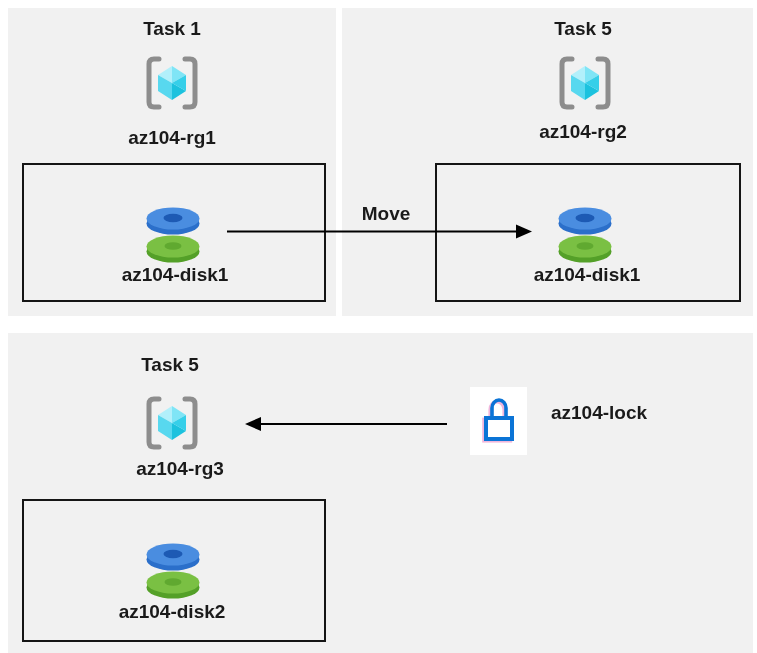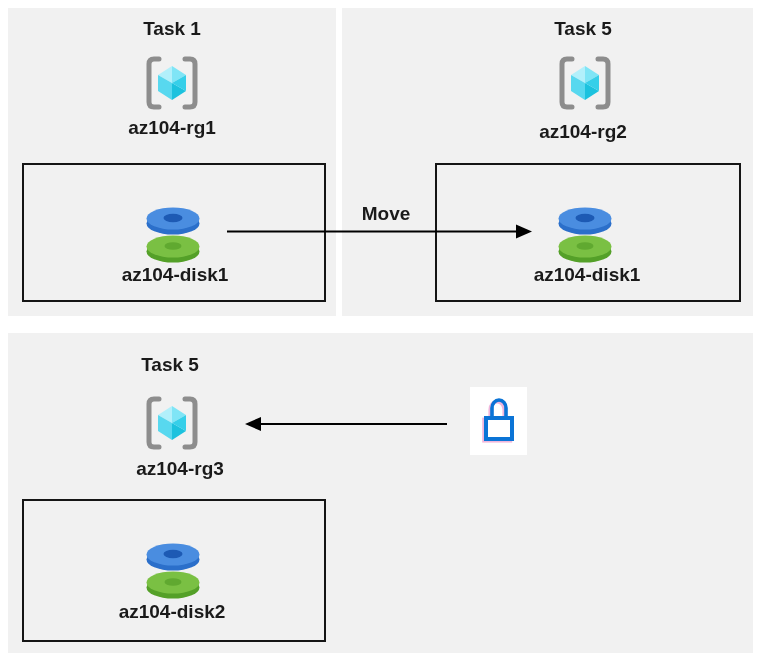--- a/index.html
+++ b/index.html
@@ -57,21 +57,21 @@
   <div class="panel" id="panel-task3"></div>
 
   <div class="resource-box" id="box-task1"></div>
   <div class="resource-box" id="box-task2"></div>
   <div class="resource-box" id="box-task3"></div>
 
   <div class="lbl" style="left:172px;top:19px">Task 1</div>
   <svg class="icon" style="left:144px;top:54px" width="56" height="58">
       <use href="#rg-icon"></use>
     </svg>
-  <div class="lbl" style="left:172px;top:118px">az104-rg1</div>
+  <div class="lbl" style="left:172px;top:128px">az104-rg1</div>
   <svg class="icon" style="left:144px;top:202px" width="58" height="62">
       <use href="#disk-icon"></use>
     </svg>
   <div class="lbl" style="left:175px;top:265px">az104-disk1</div>
 
   <div class="lbl" style="left:583px;top:19px">Task 5</div>
   <svg class="icon" style="left:557px;top:54px" width="56" height="58">
       <use href="#rg-icon"></use>
     </svg>
   <div class="lbl" style="left:583px;top:122px">az104-rg2</div>
@@ -106,15 +106,16 @@
       <g transform="translate(-1.8,1.6)" stroke="#e060b0" opacity="0.45" fill="none">
         <path d="M 13 24 L 13 13 A 7 8 0 0 1 27 13 L 27 24" stroke-width="3.6"></path>
         <rect x="7" y="23" width="26" height="21" stroke-width="4"></rect>
       </g>
       <path d="M 13 24 L 13 13 A 7 8 0 0 1 27 13 L 27 24" fill="none" stroke="#0b74d6" stroke-width="3.6"></path>
       <rect x="7" y="23" width="26" height="21" fill="#ffffff" stroke="#0b74d6" stroke-width="4"></rect>
     </svg>
   </div>
 
   <div class="lock-text">
+    <div>az104-lock</div>
   </div>
 
 </div>
 
 </body></html>

